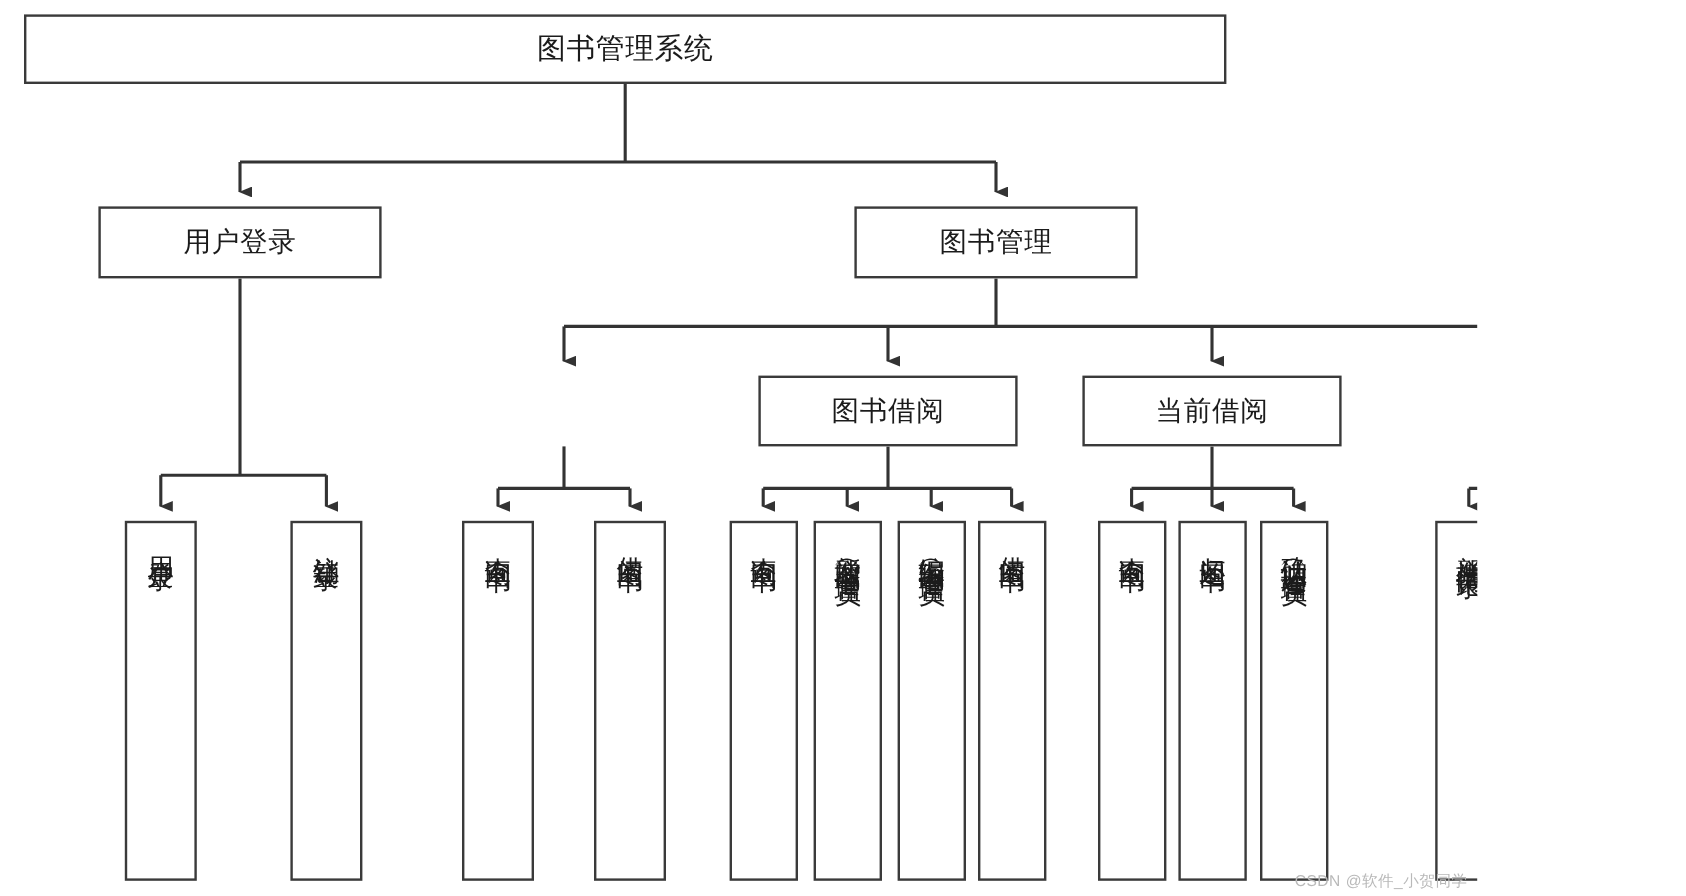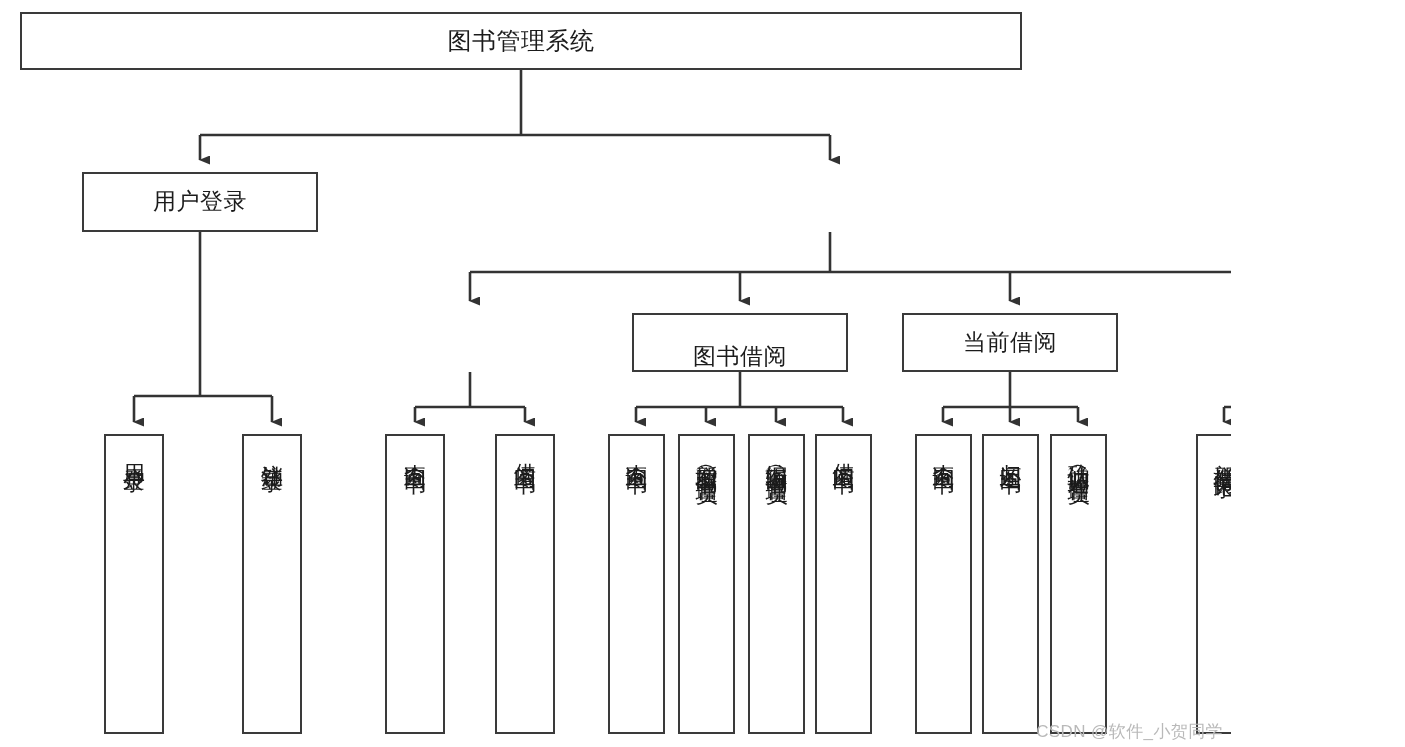--- a/index.html
+++ b/index.html
@@ -62,21 +62,21 @@
     text-orientation: upright;
     font-size: 22px;
     line-height: 1.08;
     letter-spacing: 3px;
     white-space: nowrap;
   }
   #watermark {
     position: absolute;
     right: 8px;
     bottom: 4px;
-    font-size: 17px;
+    font-size: 13px;
     color: #b9b9b9;
     z-index: 5;
     white-space: nowrap;
     letter-spacing: 0.4px;
   }
 </style>
 </head>
 <body>
 
 <div id="diagram-root">
@@ -134,22 +134,25 @@
     </g>
   </svg>
 
   <div class="node horiz root" style="left:20px; top:12px; width:1002px; height:58px;">
     <span class="node-label">图书管理系统</span>
   </div>
 
   <div class="node horiz" style="left:82px; top:172px; width:236px; height:60px;">
     <span class="node-label">用户登录</span>
   </div>
-
-  <div class="node horiz" style="left:632px; top:313px; width:216px; height:59px;align-items:flex-end;">
+  <div class="node horiz" style="left:712px; top:172px; width:236px; height:60px;">
+    <span class="node-label">图书管理</span>
+  </div>
+
+  <div class="node horiz" style="left:632px; top:313px; width:216px; height:59px;">
     <span class="node-label">图书借阅</span>
   </div>
   <div class="node horiz" style="left:902px; top:313px; width:216px; height:59px;align-items:center;">
     <span class="node-label">当前借阅</span>
   </div>
 
   <div class="node vert" style="left:104px; top:434px; width:60px; height:300px;">
     <span class="node-label">用户登录</span>
   </div>
   <div class="node vert" style="left:242px; top:434px; width:60px; height:300px;">

